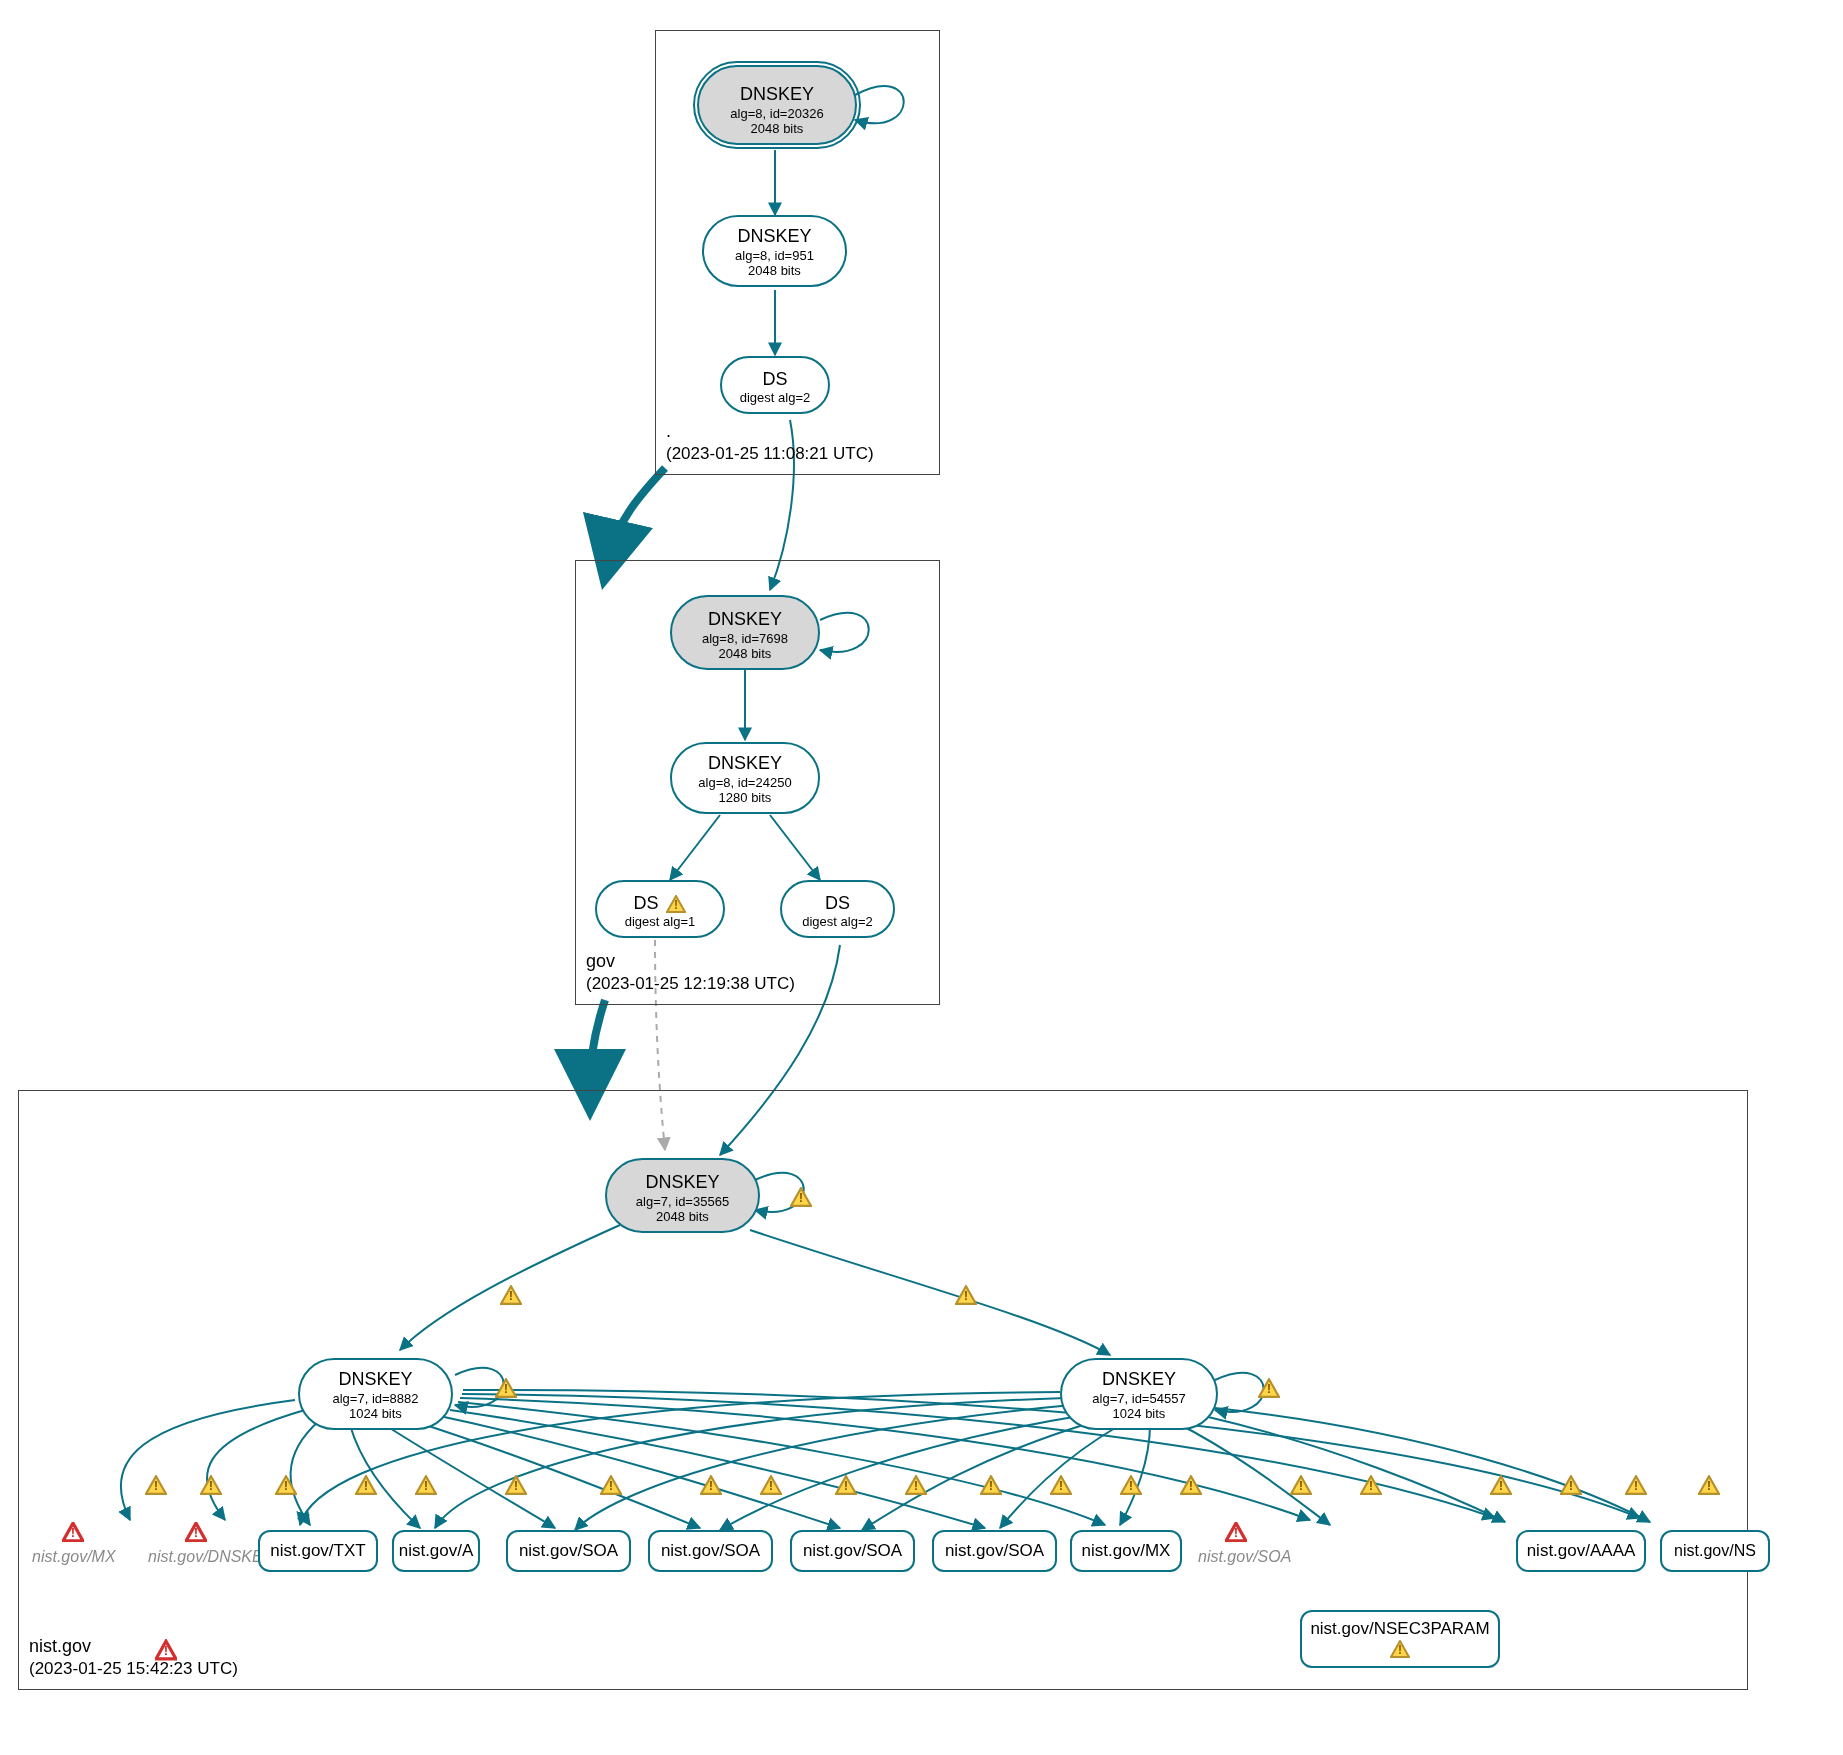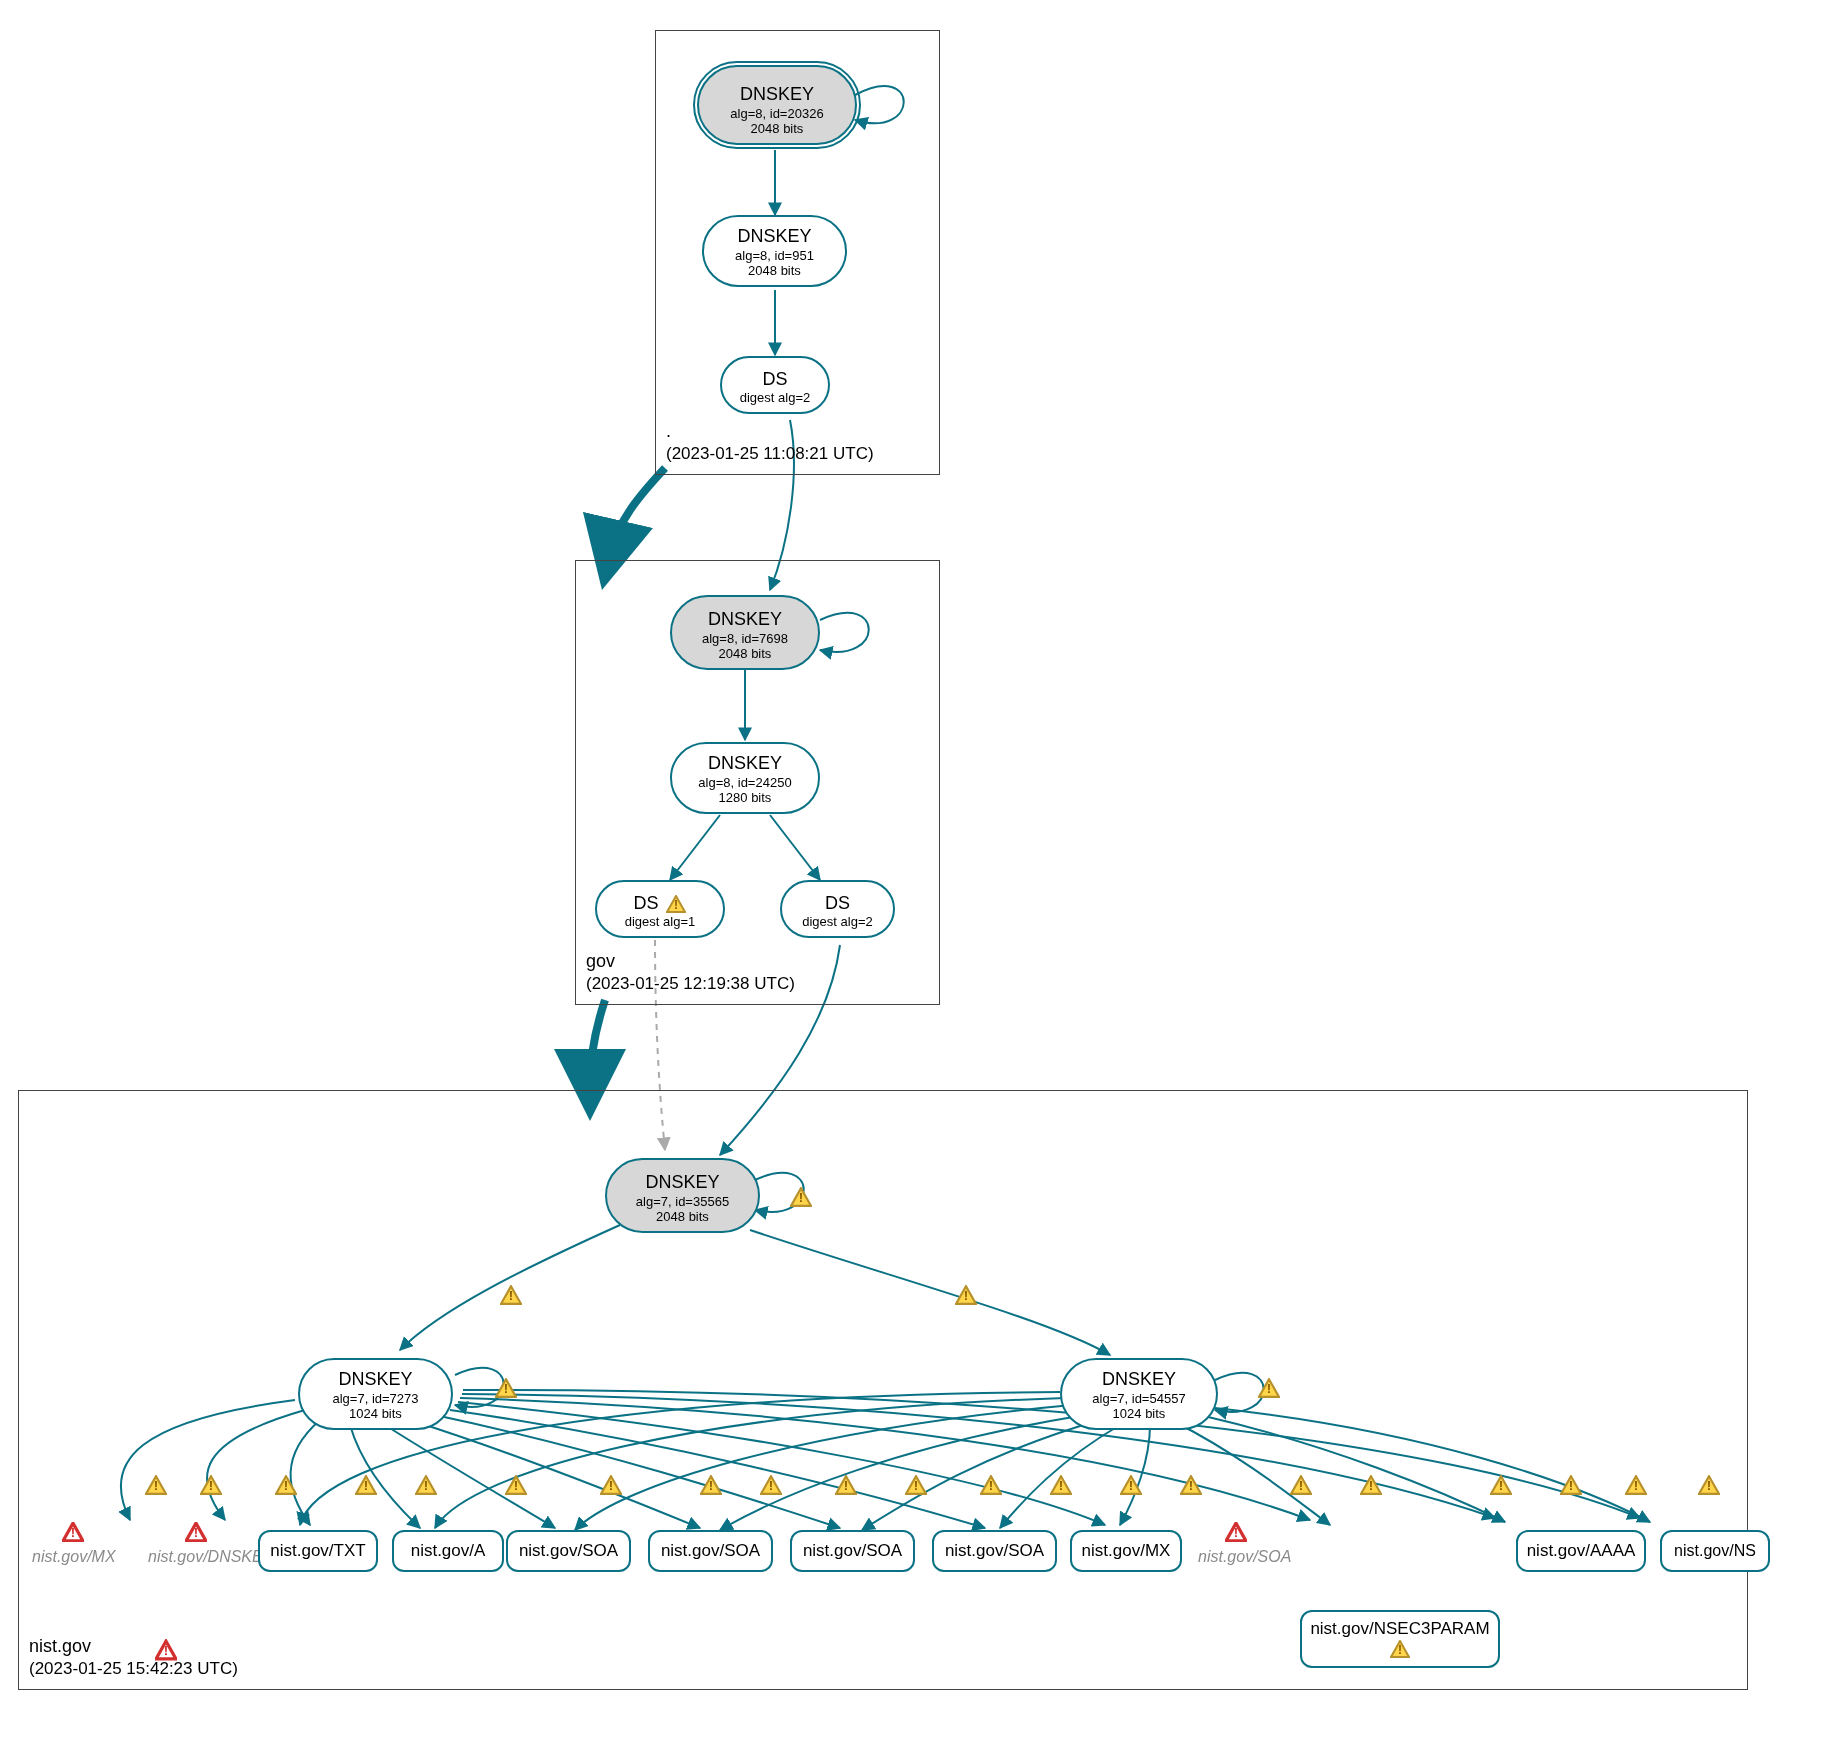--- a/index.html
+++ b/index.html
@@ -251,34 +251,34 @@
     <div class="sub">digest alg=2</div>
   </div>
 
   <div class="node node-teal-fill" style="left:605px; top:1158px; width:155px; height:75px;">
     <div class="title">DNSKEY</div>
     <div class="sub">alg=7, id=35565</div>
     <div class="sub">2048 bits</div>
   </div>
   <div class="node node-teal" style="left:298px; top:1358px; width:155px; height:72px;">
     <div class="title">DNSKEY</div>
-    <div class="sub">alg=7, id=7273</div>
+    <div class="sub">alg=7, id=8882</div>
     <div class="sub">1024 bits</div>
   </div>
   <div class="node node-teal" style="left:1060px; top:1358px; width:158px; height:72px;">
     <div class="title">DNSKEY</div>
     <div class="sub">alg=7, id=54557</div>
     <div class="sub">1024 bits</div>
   </div>
 
   <div class="rrset-gray" style="left:32px; top:1548px;">nist.gov/MX</div>
   <div class="rrset-gray" style="left:148px; top:1548px;">nist.gov/DNSKEY</div>
 
   <div class="rrset" style="left:258px; top:1530px; width:120px; height:42px;">nist.gov/TXT</div>
-  <div class="rrset" style="left:392px; top:1530px; width:112px; height:42px;">nist.gov/A</div>
+  <div class="rrset" style="left:392px; top:1530px; width:88px; height:42px;">nist.gov/A</div>
   <div class="rrset" style="left:506px; top:1530px; width:125px; height:42px;">nist.gov/SOA</div>
   <div class="rrset" style="left:648px; top:1530px; width:125px; height:42px;">nist.gov/SOA</div>
   <div class="rrset" style="left:790px; top:1530px; width:125px; height:42px;">nist.gov/SOA</div>
   <div class="rrset" style="left:932px; top:1530px; width:125px; height:42px;">nist.gov/SOA</div>
   <div class="rrset" style="left:1070px; top:1530px; width:112px; height:42px;">nist.gov/MX</div>
 
   <div class="rrset-gray" style="left:1198px; top:1548px;">nist.gov/SOA</div>
 
   <div class="rrset" style="left:1300px; top:1610px; width:200px; height:58px; flex-direction:column;">
     <span>nist.gov/NSEC3PARAM</span>

